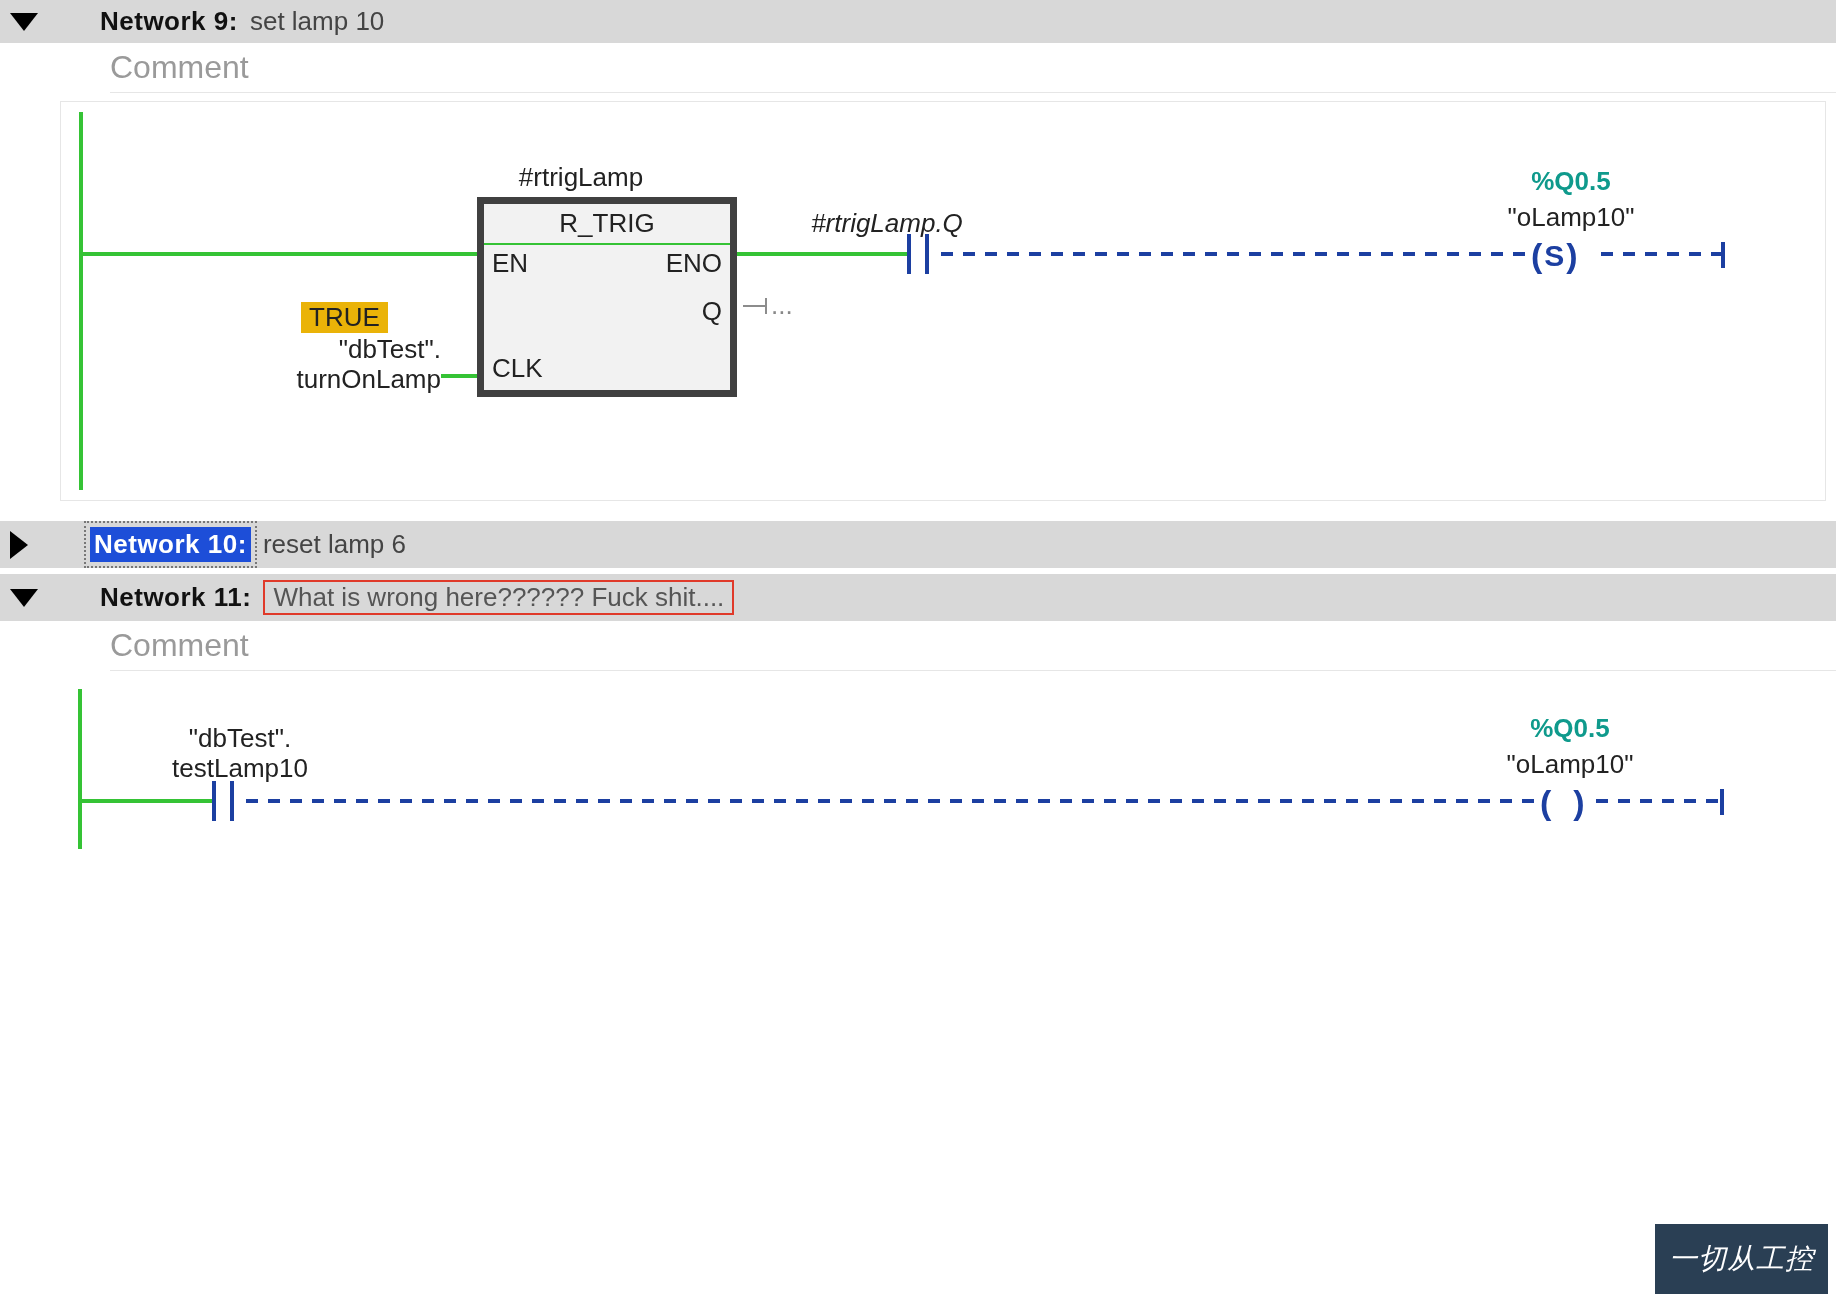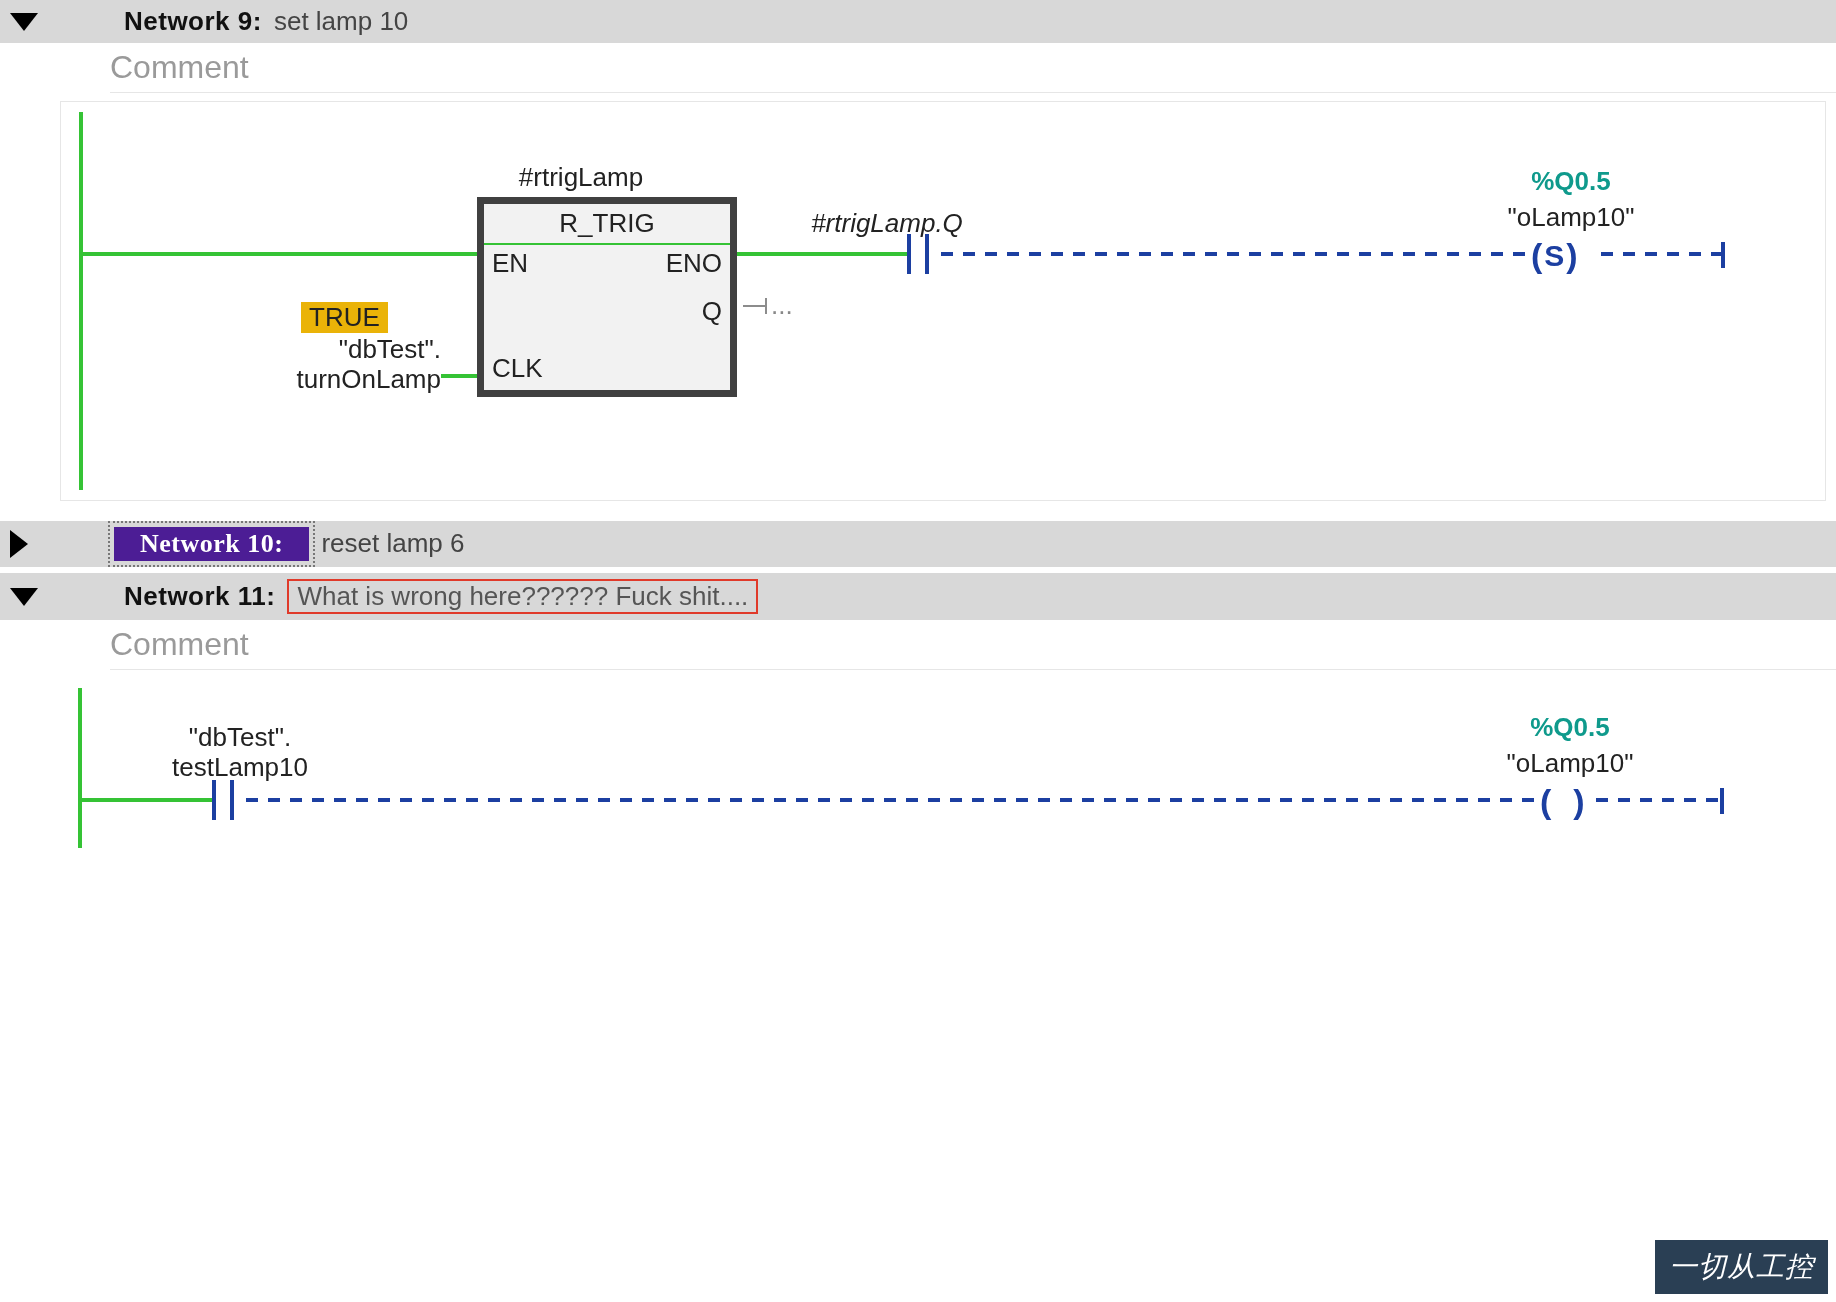--- a/index.html
+++ b/index.html
@@ -10,21 +10,21 @@
     font-size: 26px;
     color: #333;
     background: #fff;
   }
 
   .network-header {
     display: flex;
     align-items: center;
     background: #d8d8d8;
     padding: 6px 10px;
-    gap: 36px;
+    gap: 12px;
   }
   .disclosure {
     width: 0; height: 0;
     display: inline-block;
   }
   .disclosure.down {
     border-left: 14px solid transparent;
     border-right: 14px solid transparent;
     border-top: 18px solid #000;
   }
@@ -35,26 +35,25 @@
   }
   .network-label {
     font-weight: 700;
     color: #111;
     letter-spacing: 0.5px;
   }
   .network-title {
     color: #444;
   }
   .network-label.selected {
-    background: #4c1d95;
+    background: #1d4ed8;
     color: #fff;
-    padding: 2px 26px;
+    padding: 2px 4px;
     outline: 2px dotted #777;
     outline-offset: 4px;
-    font-family: Liberation Serif, serif;
   }
   .network-header .label-wrap {
     display: flex;
     align-items: baseline;
     gap: 12px;
     margin-left: 50px;
   }
 
   .comment-row {
     margin: 6px 0 8px 110px;
@@ -202,21 +201,21 @@
 
   .watermark {
     position: fixed;
     right: 8px;
     bottom: 8px;
     background: #2a3f54;
     color: #fff;
     font-style: italic;
     font-family: serif;
     font-size: 28px;
-    padding: 8px 14px;
+    padding: 16px 14px;
     letter-spacing: 1px;
     margin-left: 40px;
   }
 </style>
 </head>
 <body>
 
 <div class="network-header">
   <span class="disclosure down"></span>
   <div class="label-wrap">

